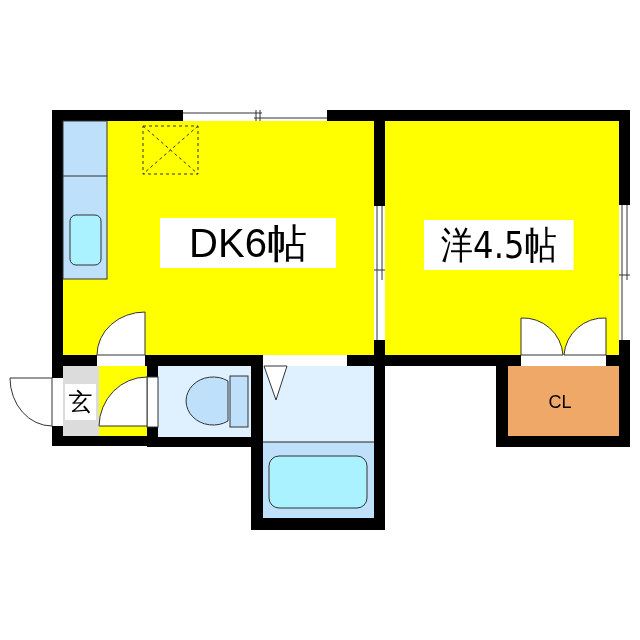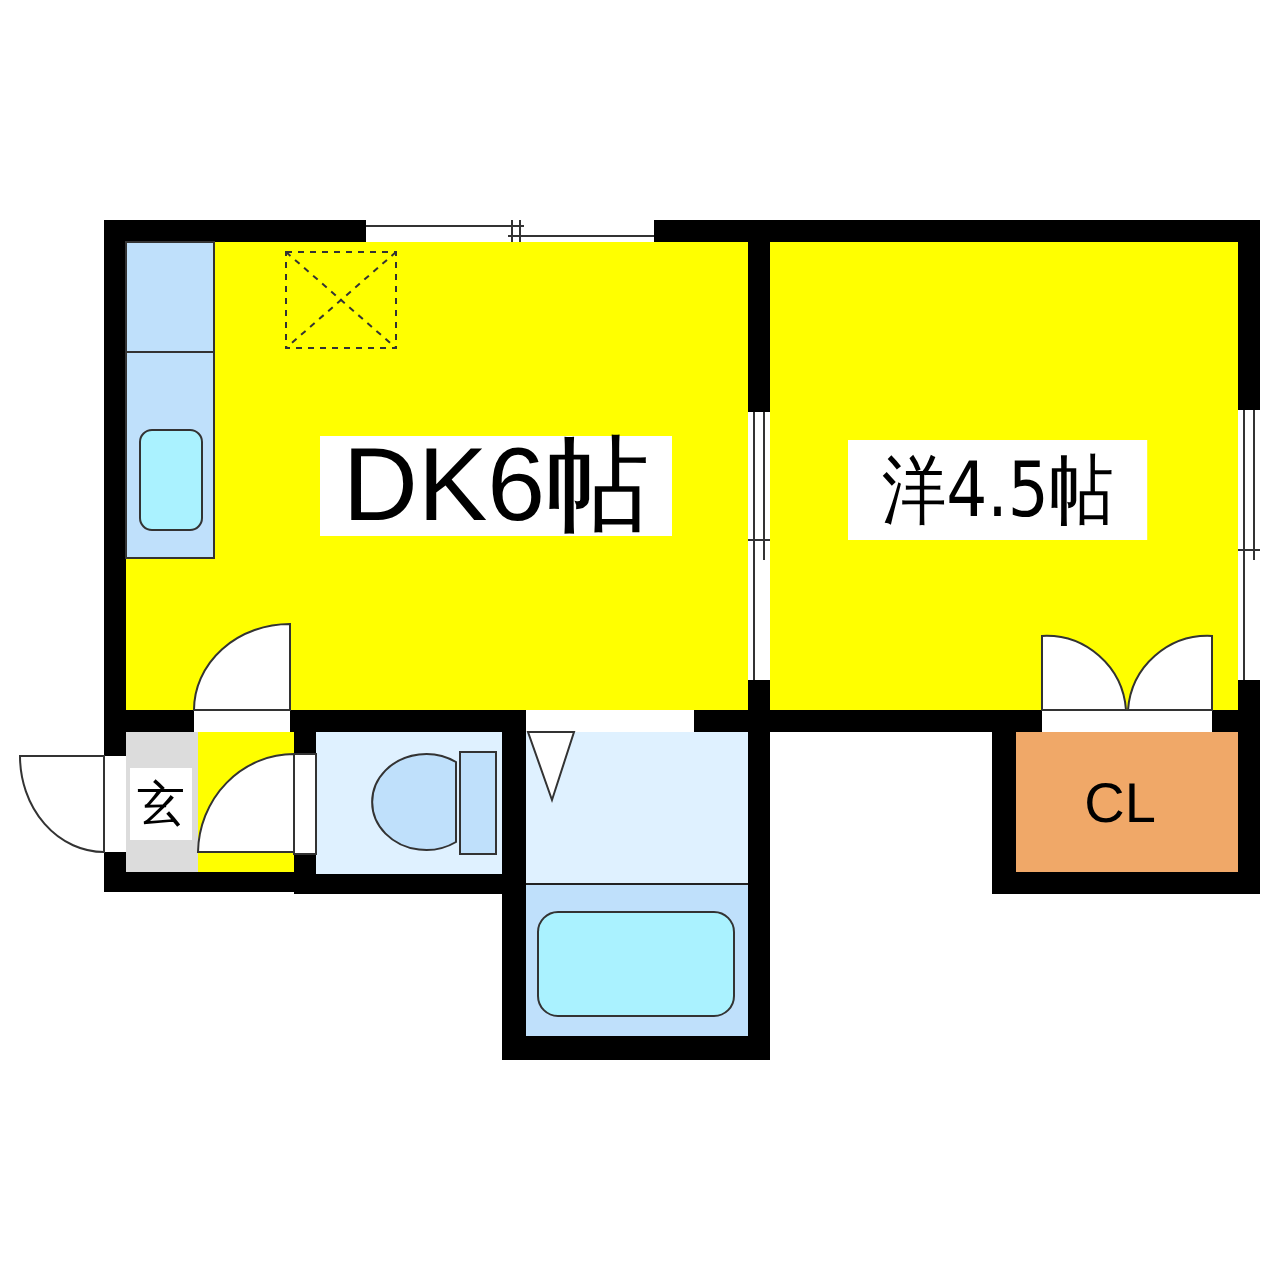--- a/index.html
+++ b/index.html
@@ -1,22 +1,22 @@
 <!DOCTYPE html>
 <html><head>
 <meta charset="utf-8">
 <style>
   html, body { margin: 0; padding: 0; background: #ffffff; }
   body { width: 640px; height: 640px; position: relative; overflow: hidden; font-family: "DejaVu Sans", sans-serif; }
   #plan { position: absolute; left: 0; top: 0; }
   .label-box { position: absolute; background: #ffffff; display: flex; align-items: center; justify-content: center; color: #000; }
-  .lbl-dk { left: 160px; top: 218px; width: 176px; height: 50px; font-size: 52px; font-family: "Liberation Sans", sans-serif; letter-spacing: 0px; }
+  .lbl-dk { left: 160px; top: 218px; width: 176px; height: 50px; font-size: 40px; font-family: "Liberation Sans", sans-serif; letter-spacing: 0px; }
   .lbl-yo { left: 424px; top: 220px; width: 176px; height: 50px; font-size: 38px; font-family: "DejaVu Sans", sans-serif; transform: scaleX(0.85); transform-origin: left center; }
   .lbl-gen { left: 65px; top: 384px; width: 31px; height: 36px; font-size: 24px; background: #ffffff; }
-  .lbl-cl { left: 530px; top: 385px; width: 60px; height: 34px; font-size: 28px; background: transparent; font-family: "Liberation Sans", sans-serif; }
+  .lbl-cl { left: 530px; top: 385px; width: 60px; height: 34px; font-size: 18px; background: transparent; font-family: "Liberation Sans", sans-serif; }
 </style>
 </head>
 <body>
 
 <svg id="plan" width="640" height="640" viewBox="0 0 640 640">
 
   <rect x="63" y="121" width="311" height="234" fill="#ffff00"></rect>
   <rect x="385" y="121" width="234" height="234" fill="#ffff00"></rect>
   <rect x="99" y="366" width="48" height="70" fill="#ffff00"></rect>
   <rect x="63" y="366" width="36" height="70" fill="#dcdcdc"></rect>

